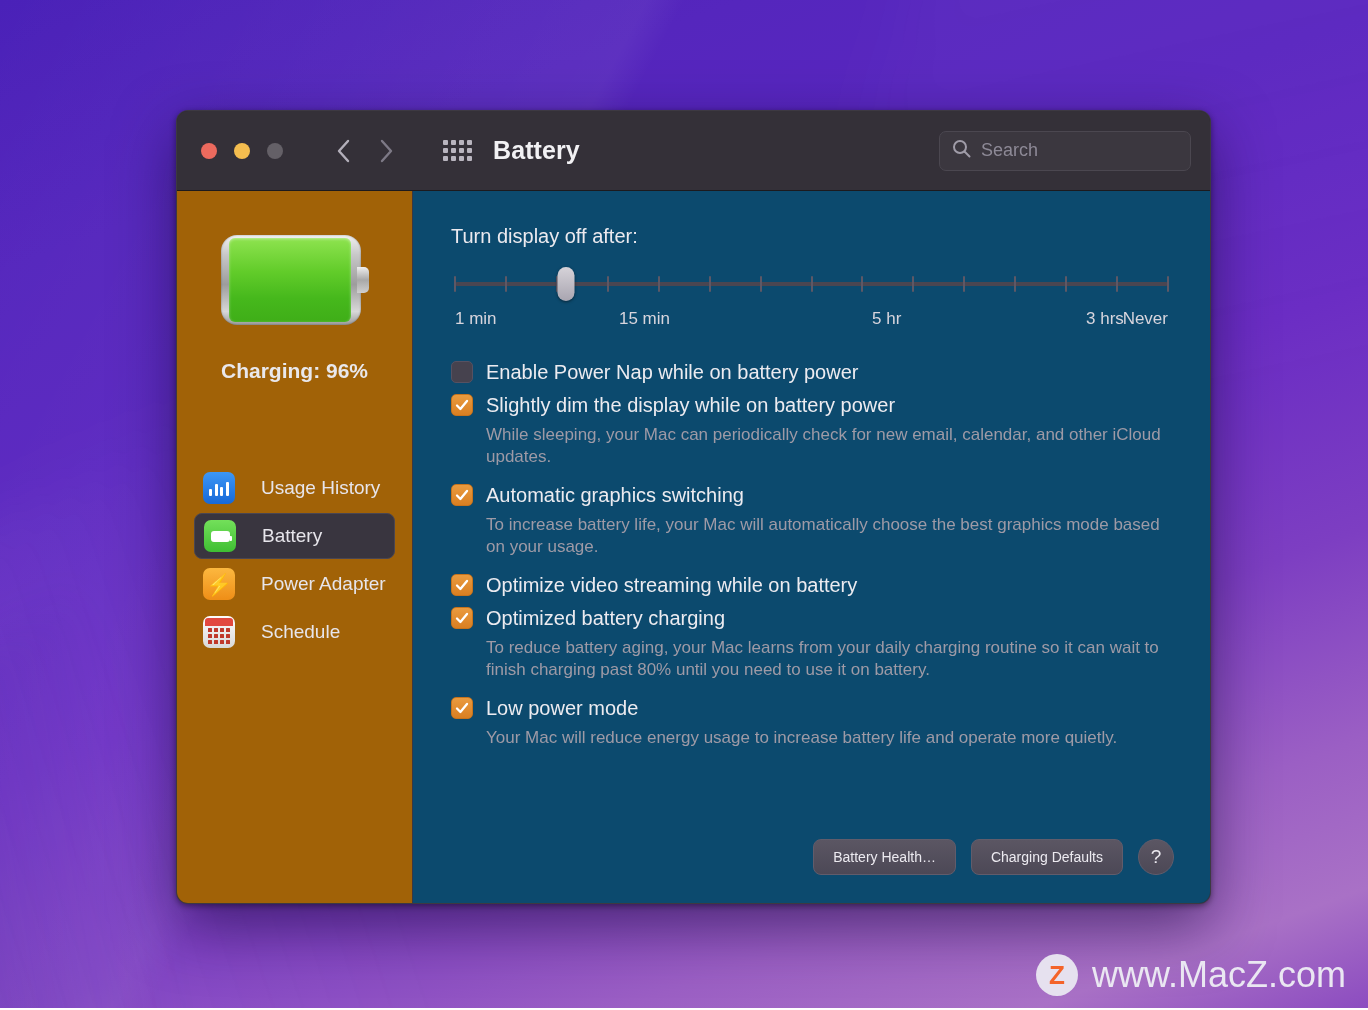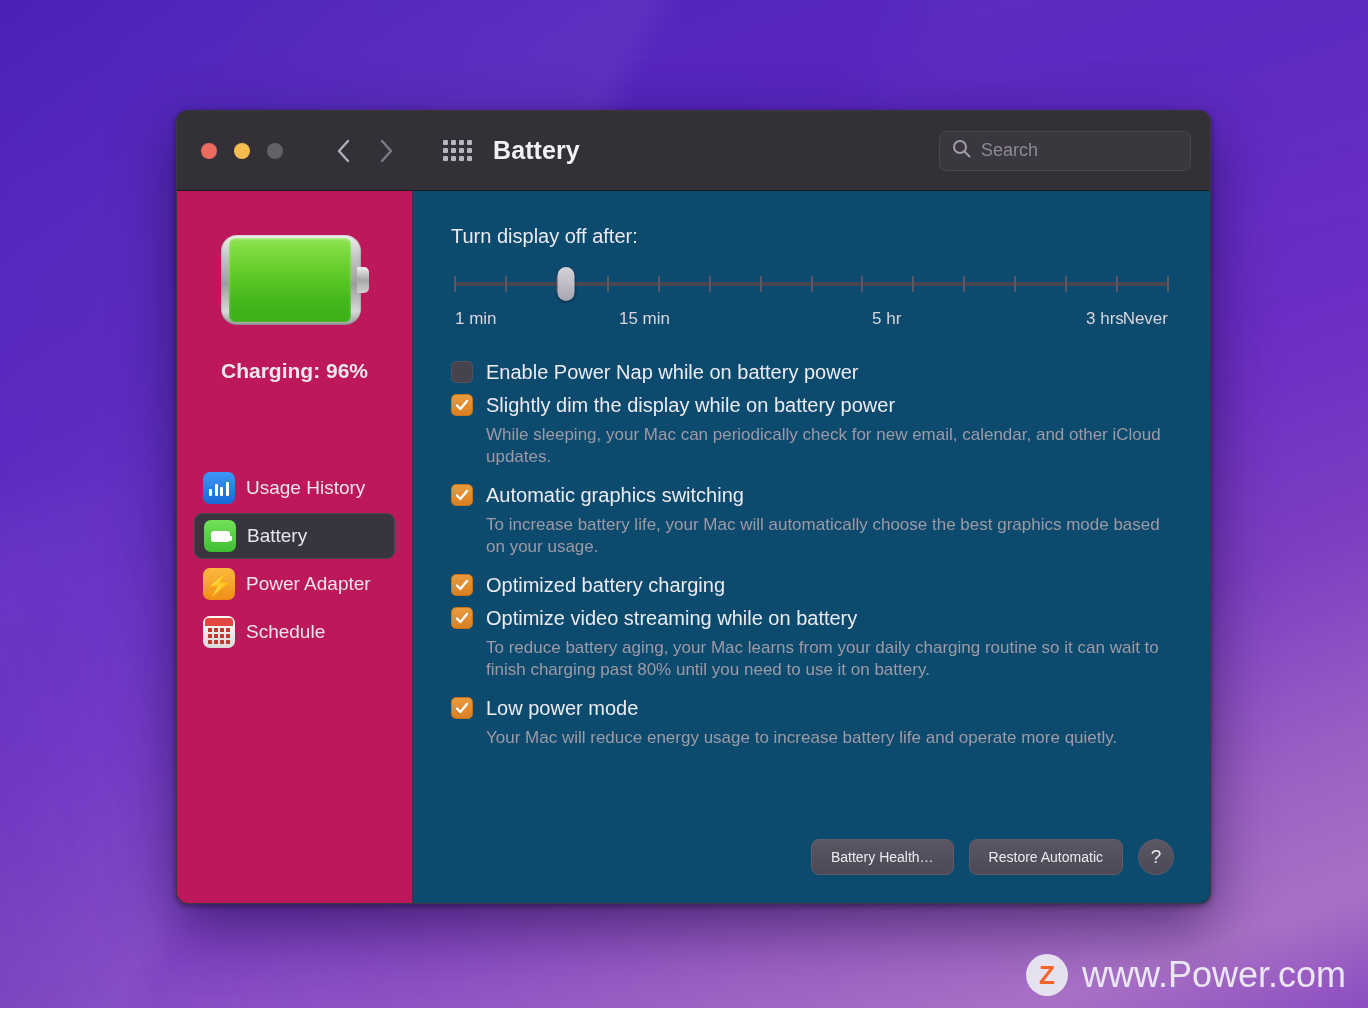--- a/index.html
+++ b/index.html
@@ -130,21 +130,21 @@
     font-size: 18px;
     width: 100%;
   }
   #search-input::placeholder { color: #8d8996; }
 
   #body-area { display: flex; flex: 1; min-height: 0; }
 
   
   #sidebar {
     width: 236px; flex: none;
-    background: #be185d;
+    background: #a16207;
     border-right: 1px solid #3b3743;
     display: flex; flex-direction: column;
     align-items: center;
     padding-top: 44px;
   }
   #battery-art {
     width: 148px; height: 90px;
     position: relative;
     margin-bottom: 10px;
   }
@@ -176,21 +176,21 @@
   }
   #sidebar-list {
     width: 100%;
     margin-top: 82px;
     padding: 0 17px;
     display: flex; flex-direction: column;
     gap: 2px;
   }
   .side-item {
     display: flex; align-items: center;
-    gap: 11px;
+    gap: 26px;
     height: 46px;
     padding: 0 9px;
     border-radius: 8px;
   }
   .side-item.selected {
     background: #39353f;
     border: 1px solid #4a4652;
   }
   .side-item .label {
     color: #e7e5eb;
@@ -511,48 +511,48 @@
               </span>
               <span class="opt-title">Automatic graphics switching</span>
             </div>
             <div class="opt-desc">To increase battery life, your Mac will automatically choose the best graphics mode based on your usage.</div>
             <div class="opt-row">
               <span class="cbx on">
                 <svg width="14" height="14" viewBox="0 0 14 14" fill="none" stroke="#ffffff" stroke-width="2.3" stroke-linecap="round" stroke-linejoin="round">
                   <polyline points="2,7.5 5.4,11 12,3"></polyline>
                 </svg>
               </span>
-              <span class="opt-title">Optimized battery charging</span>
+              <span class="opt-title">Optimize video streaming while on battery</span>
             </div>
             <div class="opt-row">
               <span class="cbx on">
                 <svg width="14" height="14" viewBox="0 0 14 14" fill="none" stroke="#ffffff" stroke-width="2.3" stroke-linecap="round" stroke-linejoin="round">
                   <polyline points="2,7.5 5.4,11 12,3"></polyline>
                 </svg>
               </span>
-              <span class="opt-title">Optimize video streaming while on battery</span>
+              <span class="opt-title">Optimized battery charging</span>
             </div>
             <div class="opt-desc">To reduce battery aging, your Mac learns from your daily charging routine so it can wait to finish charging past 80% until you need to use it on battery.</div>
             <div class="opt-row">
               <span class="cbx on">
                 <svg width="14" height="14" viewBox="0 0 14 14" fill="none" stroke="#ffffff" stroke-width="2.3" stroke-linecap="round" stroke-linejoin="round">
                   <polyline points="2,7.5 5.4,11 12,3"></polyline>
                 </svg>
               </span>
               <span class="opt-title">Low power mode</span>
             </div>
             <div class="opt-desc">Your Mac will reduce energy usage to increase battery life and operate more quietly.</div>
           </div>
 
         <div id="footer">
           <button class="btn">Battery Health…</button>
-          <button class="btn">Restore Automatic</button>
+          <button class="btn">Charging Defaults</button>
           <button id="help-btn">?</button>
         </div>
       </div>
     </div>
   </div>
 
   <div id="watermark">
     <div id="wm-badge">Z</div>
-    <div id="wm-text">www.Power.com</div>
+    <div id="wm-text">www.MacZ.com</div>
   </div>
 </div>
 
 </body></html>

